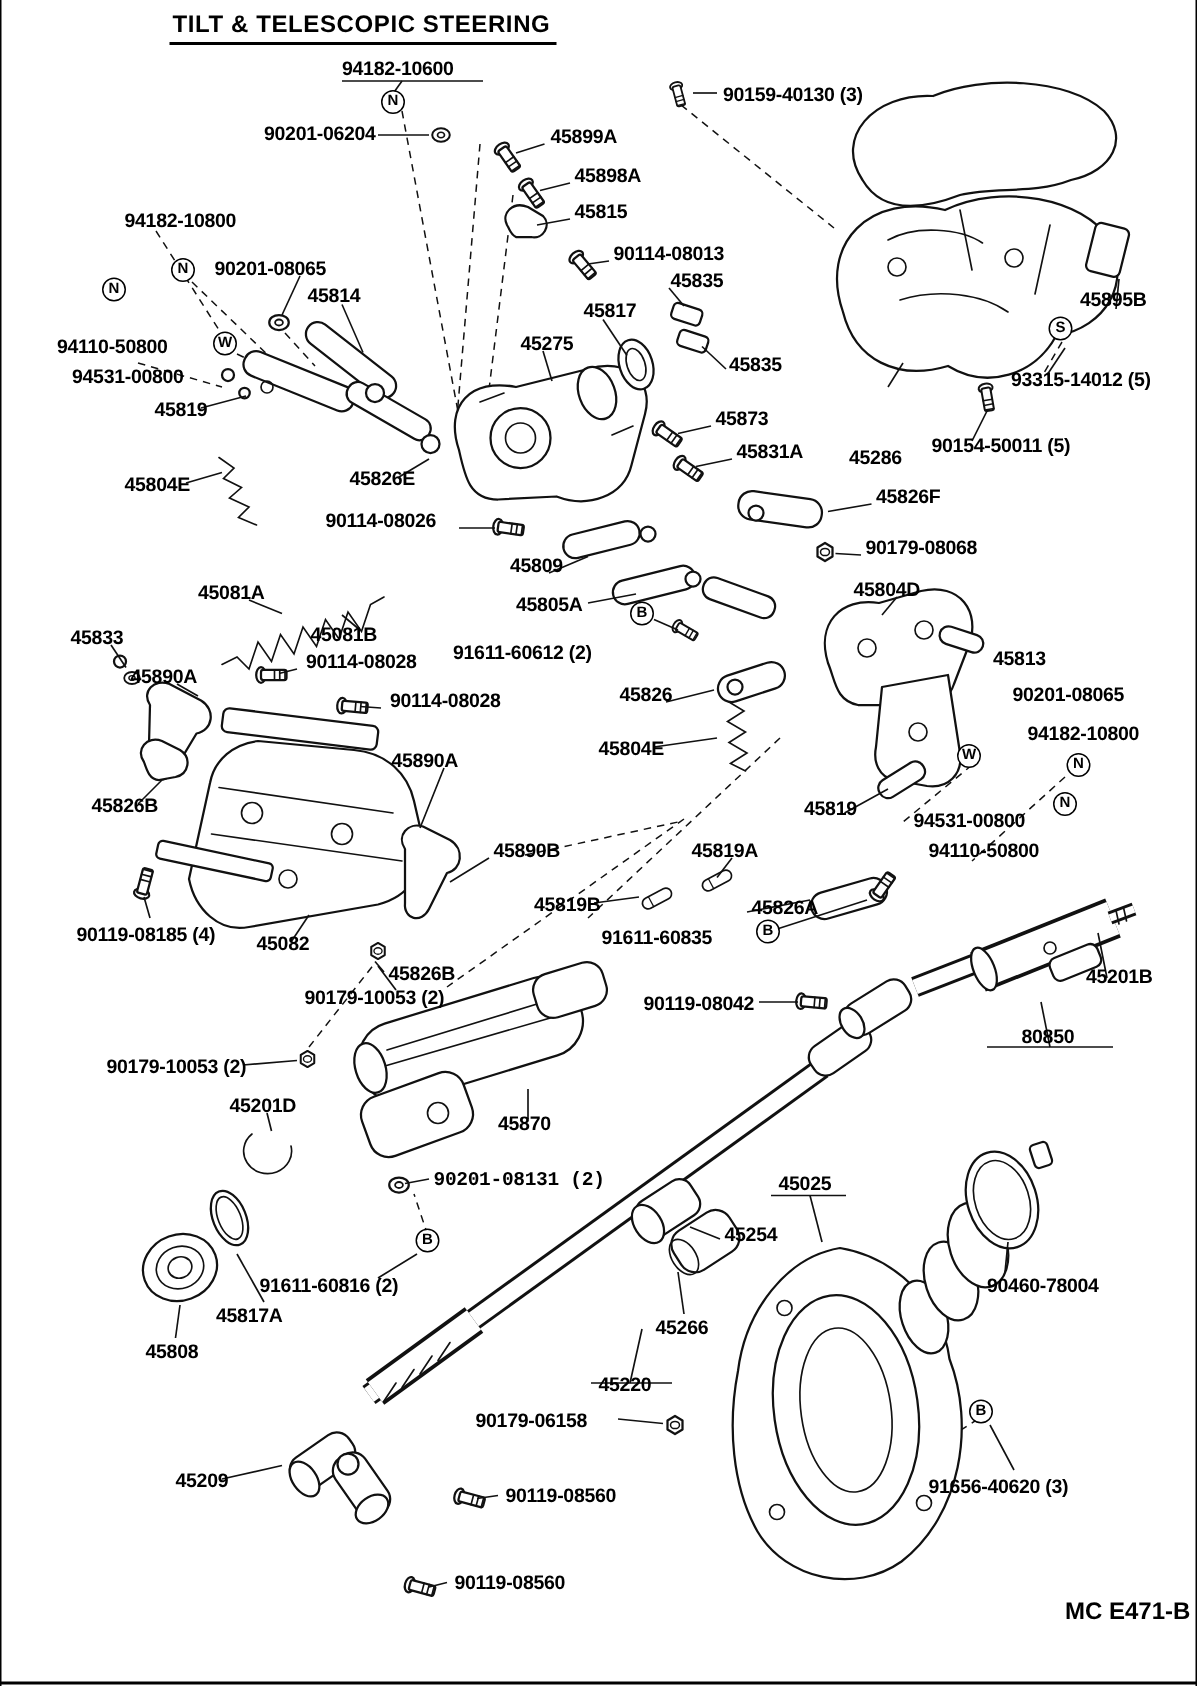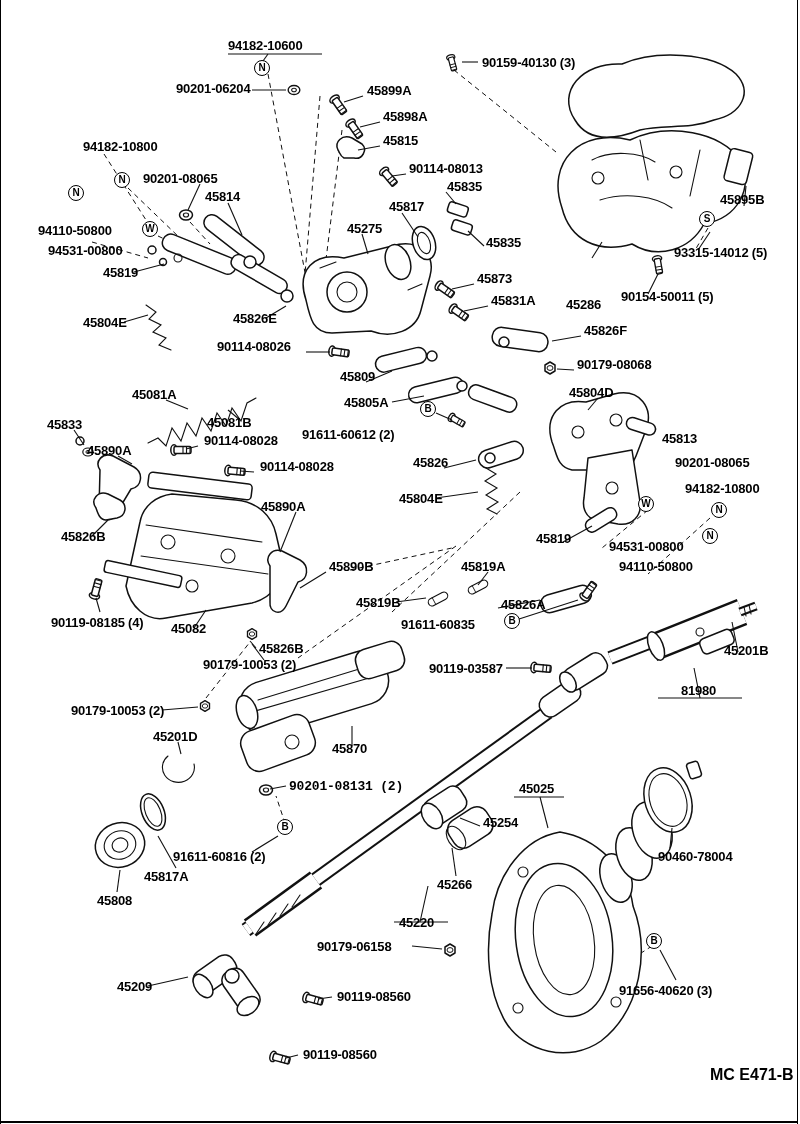--- a/index.html
+++ b/index.html
@@ -322,20 +322,21 @@
       <line class="ln" x1="394" y1="922" x2="448" y2="922"></line>
       <line class="ln" x1="420" y1="922" x2="428" y2="886"></line>
       <line class="ln" x1="412" y1="946" x2="442" y2="949"></line>
       <line class="ln" x1="148" y1="986" x2="188" y2="977"></line>
       <line class="ln" x1="332" y1="997" x2="318" y2="999"></line>
       <line class="ln" x1="676" y1="980" x2="660" y2="950"></line>
       <line class="ln" x1="298" y1="1055" x2="286" y2="1058"></line>
     </g>
   </svg>
 
+  <div class="page-title">TILT &amp; TELESCOPIC STEERING</div>
   <div>
       <div class="part-label" style="left: 228px; top: 38px;">94182-10600</div>
       <div class="part-label" style="left: 482px; top: 55px;">90159-40130 (3)</div>
       <div class="part-label" style="left: 176px; top: 81px;">90201-06204</div>
       <div class="part-label" style="left: 367px; top: 83px;">45899A</div>
       <div class="part-label" style="left: 383px; top: 109px;">45898A</div>
       <div class="part-label" style="left: 383px; top: 133px;">45815</div>
       <div class="part-label" style="left: 83px; top: 139px;">94182-10800</div>
       <div class="part-label" style="left: 409px; top: 161px;">90114-08013</div>
       <div class="part-label" style="left: 143px; top: 171px;">90201-08065</div>
@@ -381,22 +382,22 @@
       <div class="part-label" style="left: 461px; top: 559px;">45819A</div>
       <div class="part-label" style="left: 619px; top: 559px;">94110-50800</div>
       <div class="part-label" style="left: 356px; top: 595px;">45819B</div>
       <div class="part-label" style="left: 501px; top: 597px;">45826A</div>
       <div class="part-label" style="left: 51px; top: 615px;">90119-08185 (4)</div>
       <div class="part-label" style="left: 401px; top: 617px;">91611-60835</div>
       <div class="part-label" style="left: 171px; top: 621px;">45082</div>
       <div class="part-label" style="left: 259px; top: 641px;">45826B</div>
       <div class="part-label" style="left: 724px; top: 643px;">45201B</div>
       <div class="part-label" style="left: 203px; top: 657px;">90179-10053 (2)</div>
-      <div class="part-label" style="left: 429px; top: 661px;">90119-03587</div>
-      <div class="part-label" style="left: 681px; top: 683px;">81980</div>
+      <div class="part-label" style="left: 429px; top: 661px;">90119-08042</div>
+      <div class="part-label" style="left: 681px; top: 683px;">80850</div>
       <div class="part-label" style="left: 71px; top: 703px;">90179-10053 (2)</div>
       <div class="part-label" style="left: 153px; top: 729px;">45201D</div>
       <div class="part-label" style="left: 332px; top: 741px;">45870</div>
       <div class="part-label" style="left: 289px; top: 779px; font-family: Liberation Mono, monospace;">90201-08131 (2)</div>
       <div class="part-label" style="left: 519px; top: 781px;">45025</div>
       <div class="part-label" style="left: 483px; top: 815px;">45254</div>
       <div class="part-label" style="left: 173px; top: 849px;">91611-60816 (2)</div>
       <div class="part-label" style="left: 658px; top: 849px;">90460-78004</div>
       <div class="part-label" style="left: 144px; top: 869px;">45817A</div>
       <div class="part-label" style="left: 437px; top: 877px;">45266</div>

